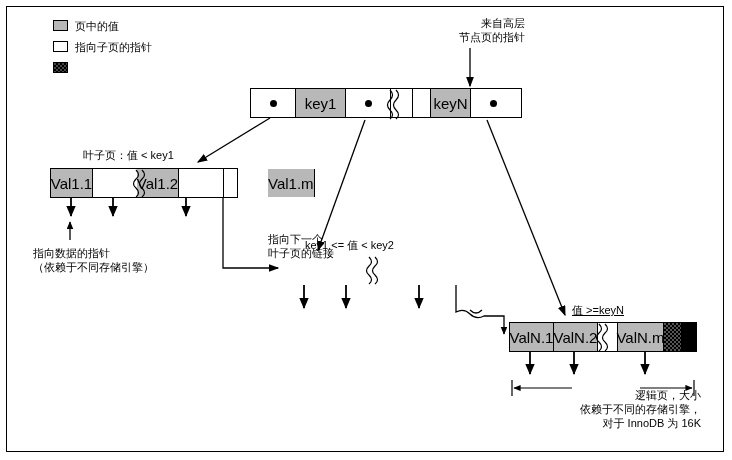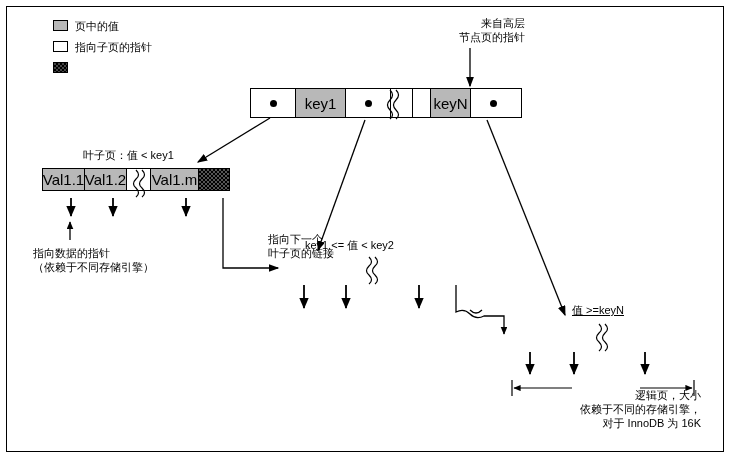--- a/index.html
+++ b/index.html
@@ -121,37 +121,45 @@
       </div>
     <div class="cell ptr" style="width:22px;"></div>
     <div class="cell ptr" style="width:18px;"></div>
     <div class="cell gray" style="width:40px;">keyN</div>
     <div class="cell ptr" style="width:44px;">
         <span class="dotmark"></span>
       </div>
   </div>
 
   <div class="lbl" style="left:83px; top:148px;">叶子页：值 &lt; key1</div>
-  <div class="node" style="left:42px; top:168px; width:188px; height:23px;">
+  <div class="node" style="left:50px; top:168px; width:188px; height:30px;gap:44px;">
     <div class="cell gray" style="width:42px;">Val1.1</div>
     <div class="cell gray" style="width:42px;">Val1.2</div>
     <div class="cell ptr" style="width:24px;"></div>
     <div class="cell gray" style="width:48px;">Val1.m</div>
     <div class="cell dotfill" style="width:30px;"></div>
   </div>
 
   <div class="lbl" style="left:33px; top:246px; width:200px;"><span style="white-space:pre-line">指向数据的指针
 （依赖于不同存储引擎）</span></div>
 
   <div class="lbl" style="left:268px; top:232px; width:110px;"><span style="white-space:pre-line">指向下一个
 叶子页的链接</span></div>
 
   <div class="lbl" style="left:305px; top:238px;">key1 &lt;= 值 &lt; key2</div>
 
   <div class="lbl" style="left:572px; top:303px;text-decoration:underline;">值 &gt;=keyN</div>
+  <div class="node" style="left:509px; top:322px; width:188px; height:30px;">
+    <div class="cell gray" style="width:44px;">ValN.1</div>
+    <div class="cell gray" style="width:44px;">ValN.2</div>
+    <div class="cell ptr" style="width:20px;"></div>
+    <div class="cell gray" style="width:46px;">ValN.m</div>
+    <div class="cell dotfill" style="width:18px;"></div>
+    <div class="cell black" style="width:14px;"></div>
+  </div>
 
   <div class="lbl center" style="left:505px; top:388px; width:196px;"><span style="white-space:pre-line">逻辑页，大小
 依赖于不同的存储引擎，
 对于 InnoDB 为 16K</span></div>
 
   <svg class="overlay" viewBox="0 0 732 460">
     <defs>
       <marker id="ah" markerWidth="9" markerHeight="9" refX="7" refY="3" orient="auto" markerUnits="strokeWidth">
         <path d="M0,0 L8,3 L0,6 z" fill="#000"></path>
       </marker>

